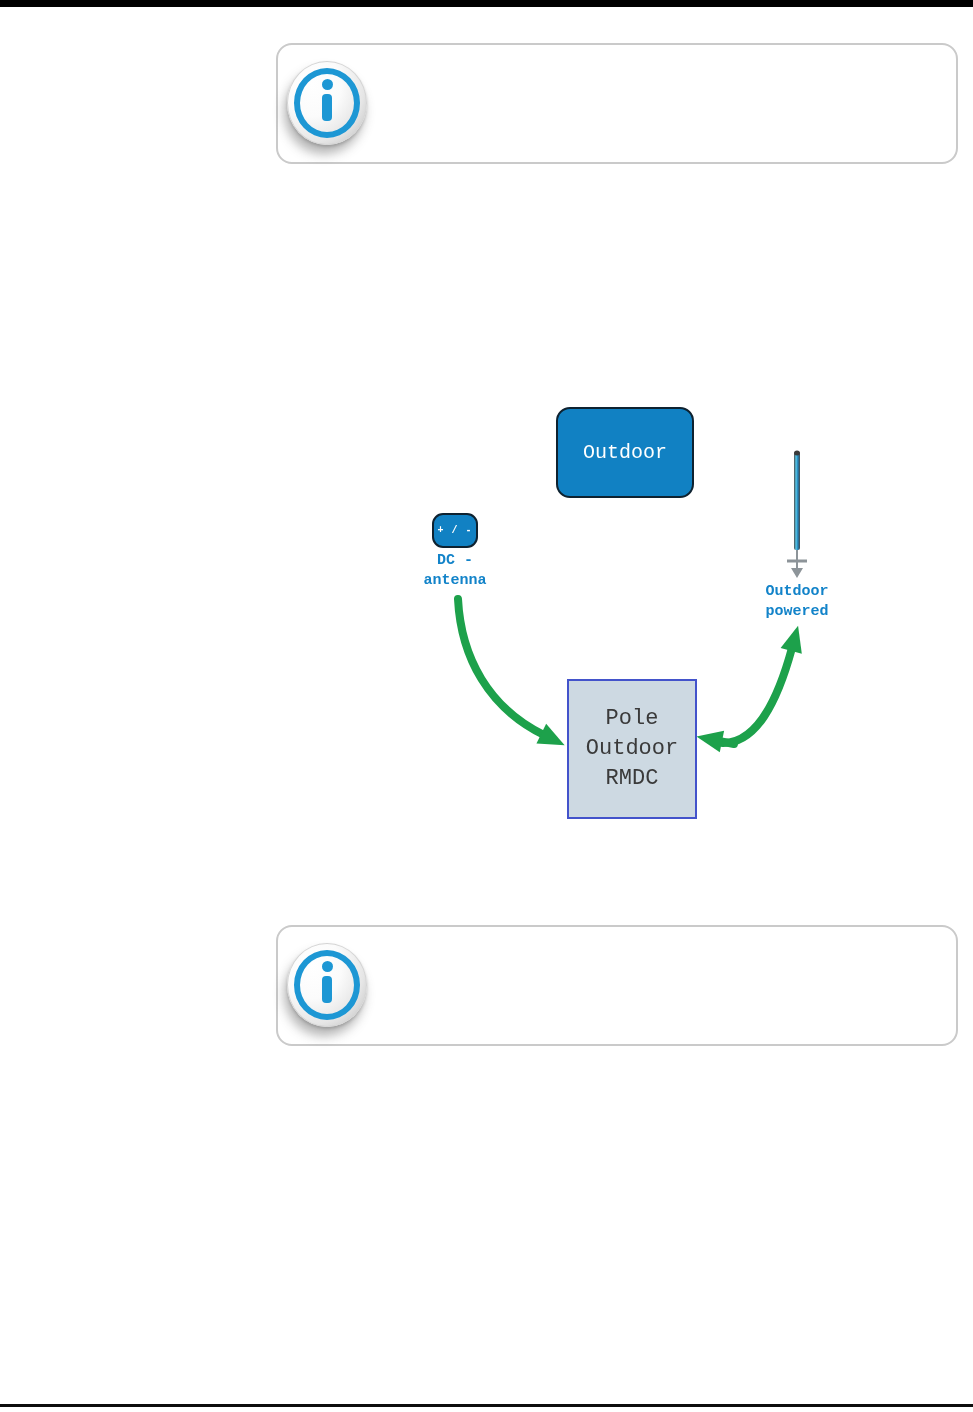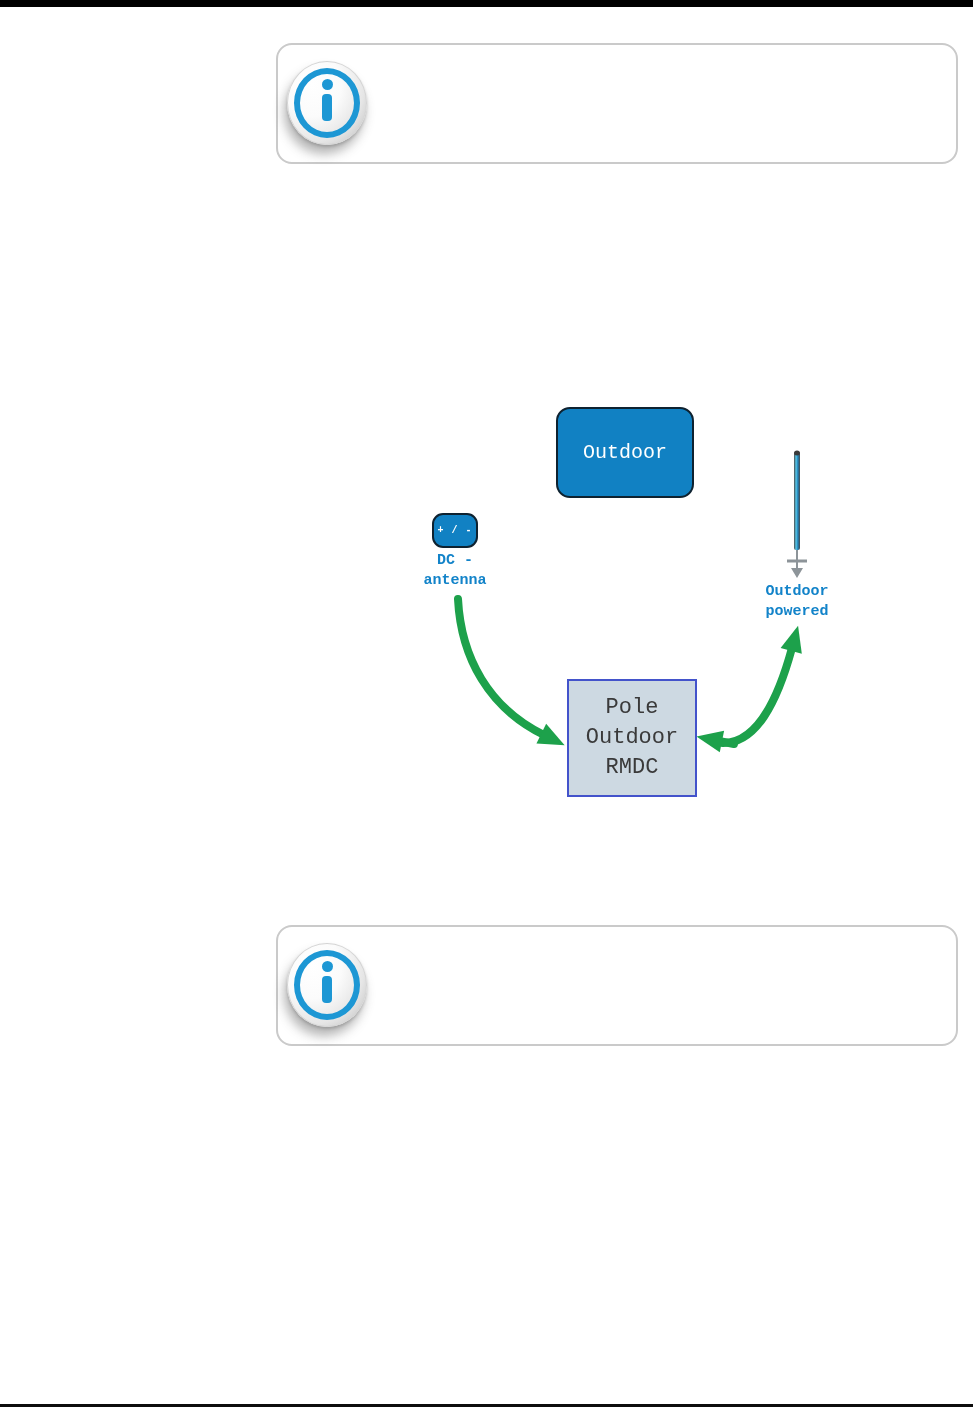--- a/index.html
+++ b/index.html
@@ -38,21 +38,21 @@
     left:556px;top:407px;width:138px;height:91px;
     background:#1181c3;border:2px solid #0e2230;border-radius:14px;
     color:#ffffff;font-size:20px;
   }
   .node-dc{
     left:432px;top:513px;width:46px;height:35px;
     background:#1181c3;border:2px solid #0e2230;border-radius:11px;
     color:#ffffff;font-size:10px;font-weight:bold;letter-spacing:1px;
   }
   .node-rmdc{
-    left:567px;top:679px;width:130px;height:118px;
+    left:567px;top:679px;width:130px;height:140px;
     background:#cdd9e2;border:2px solid #4353cb;
     color:#3a3a3a;font-size:22px;line-height:30px;
   }
   .diagram-label{
     position:absolute;width:110px;text-align:center;
     color:#1283c9;font-size:15px;font-weight:bold;line-height:20px;
   }
   .label-dc{left:400px;top:551px;}
   .label-antenna{left:742px;top:582px;}
 

